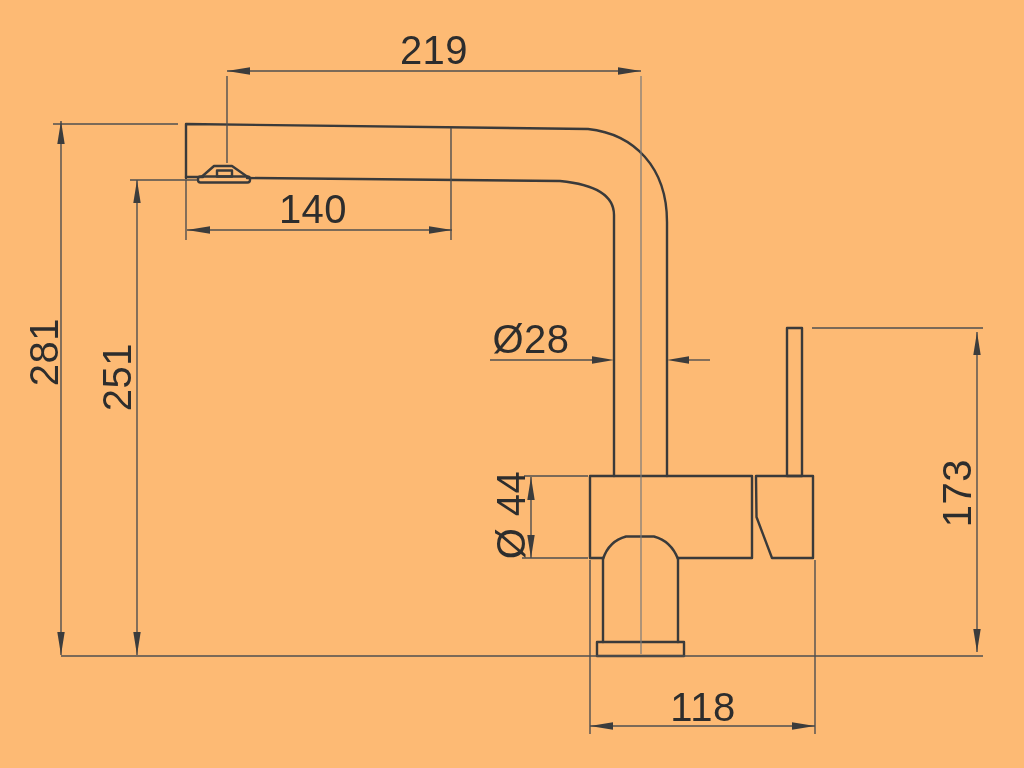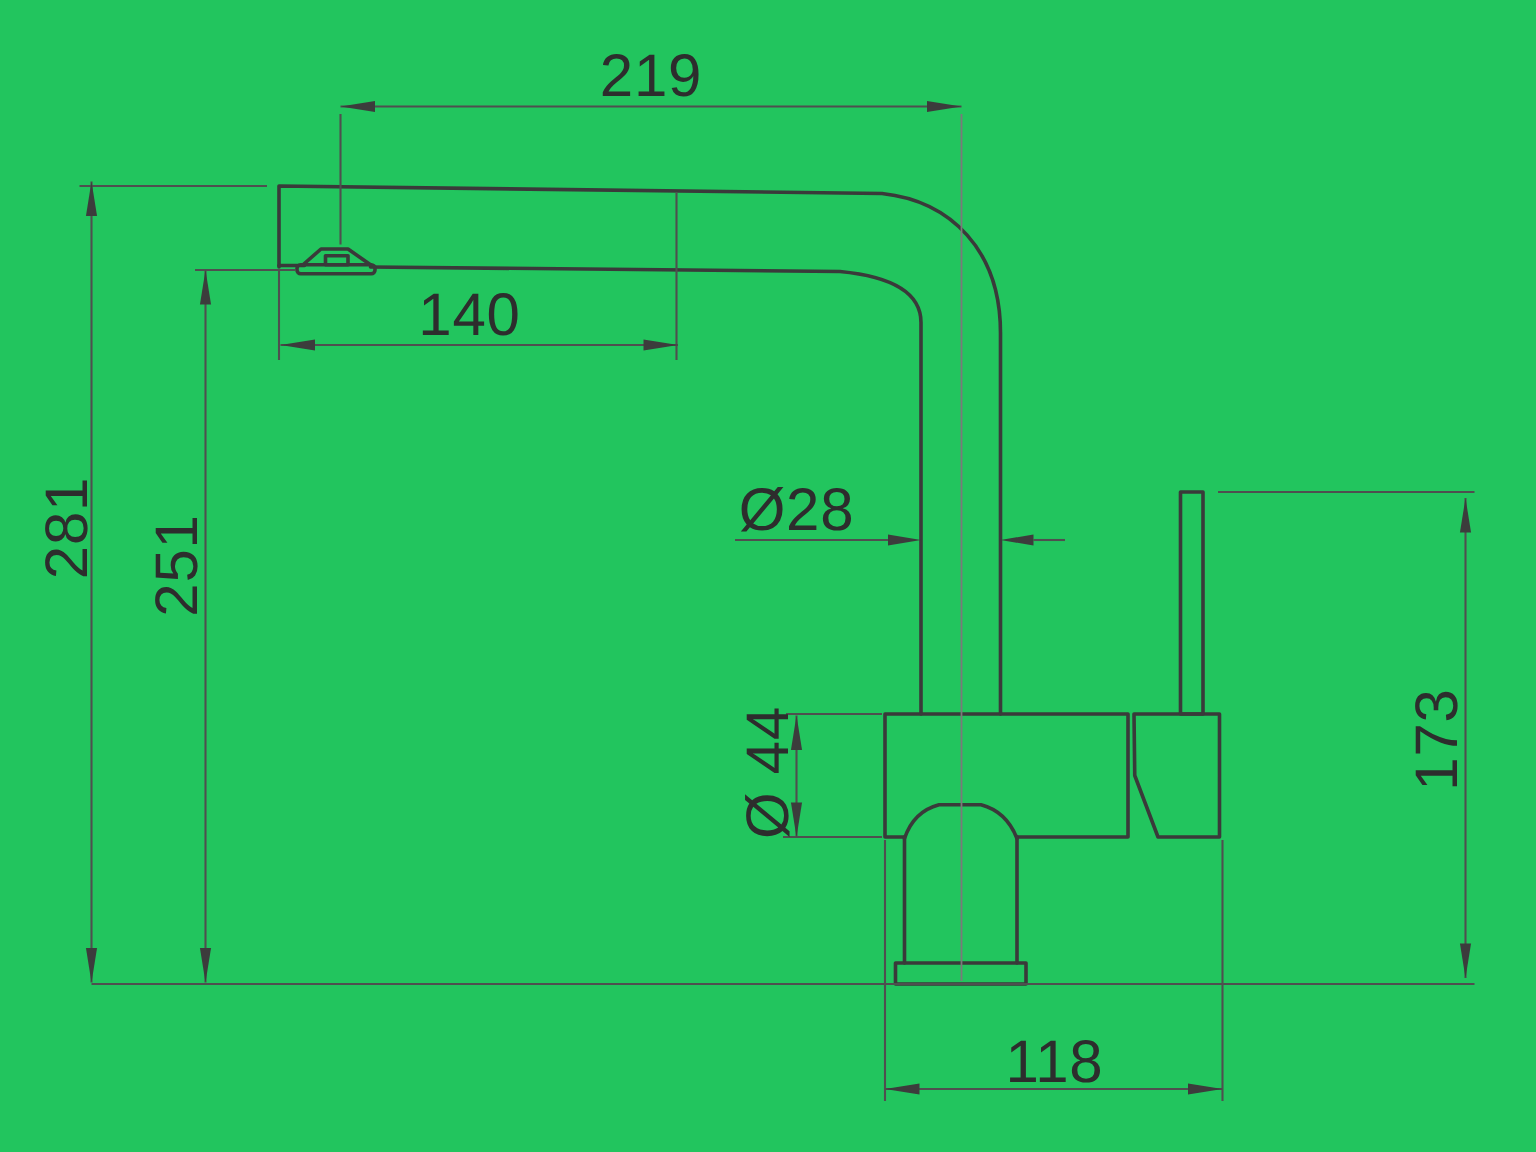--- a/index.html
+++ b/index.html
@@ -4,21 +4,21 @@
 <style>
   html, body {
     margin: 0;
     padding: 0;
     background: #ffffff;
   }
   #stage {
     position: relative;
     width: 1024px;
     height: 768px;
-    background: #22c55e;
+    background: #fdba74;
     overflow: hidden;
   }
   svg {
     display: block;
     font-family: "Liberation Sans", "DejaVu Sans", sans-serif;
   }
   .outline {
     fill: none;
     stroke: #3a3a3a;
     stroke-width: 2.4;

